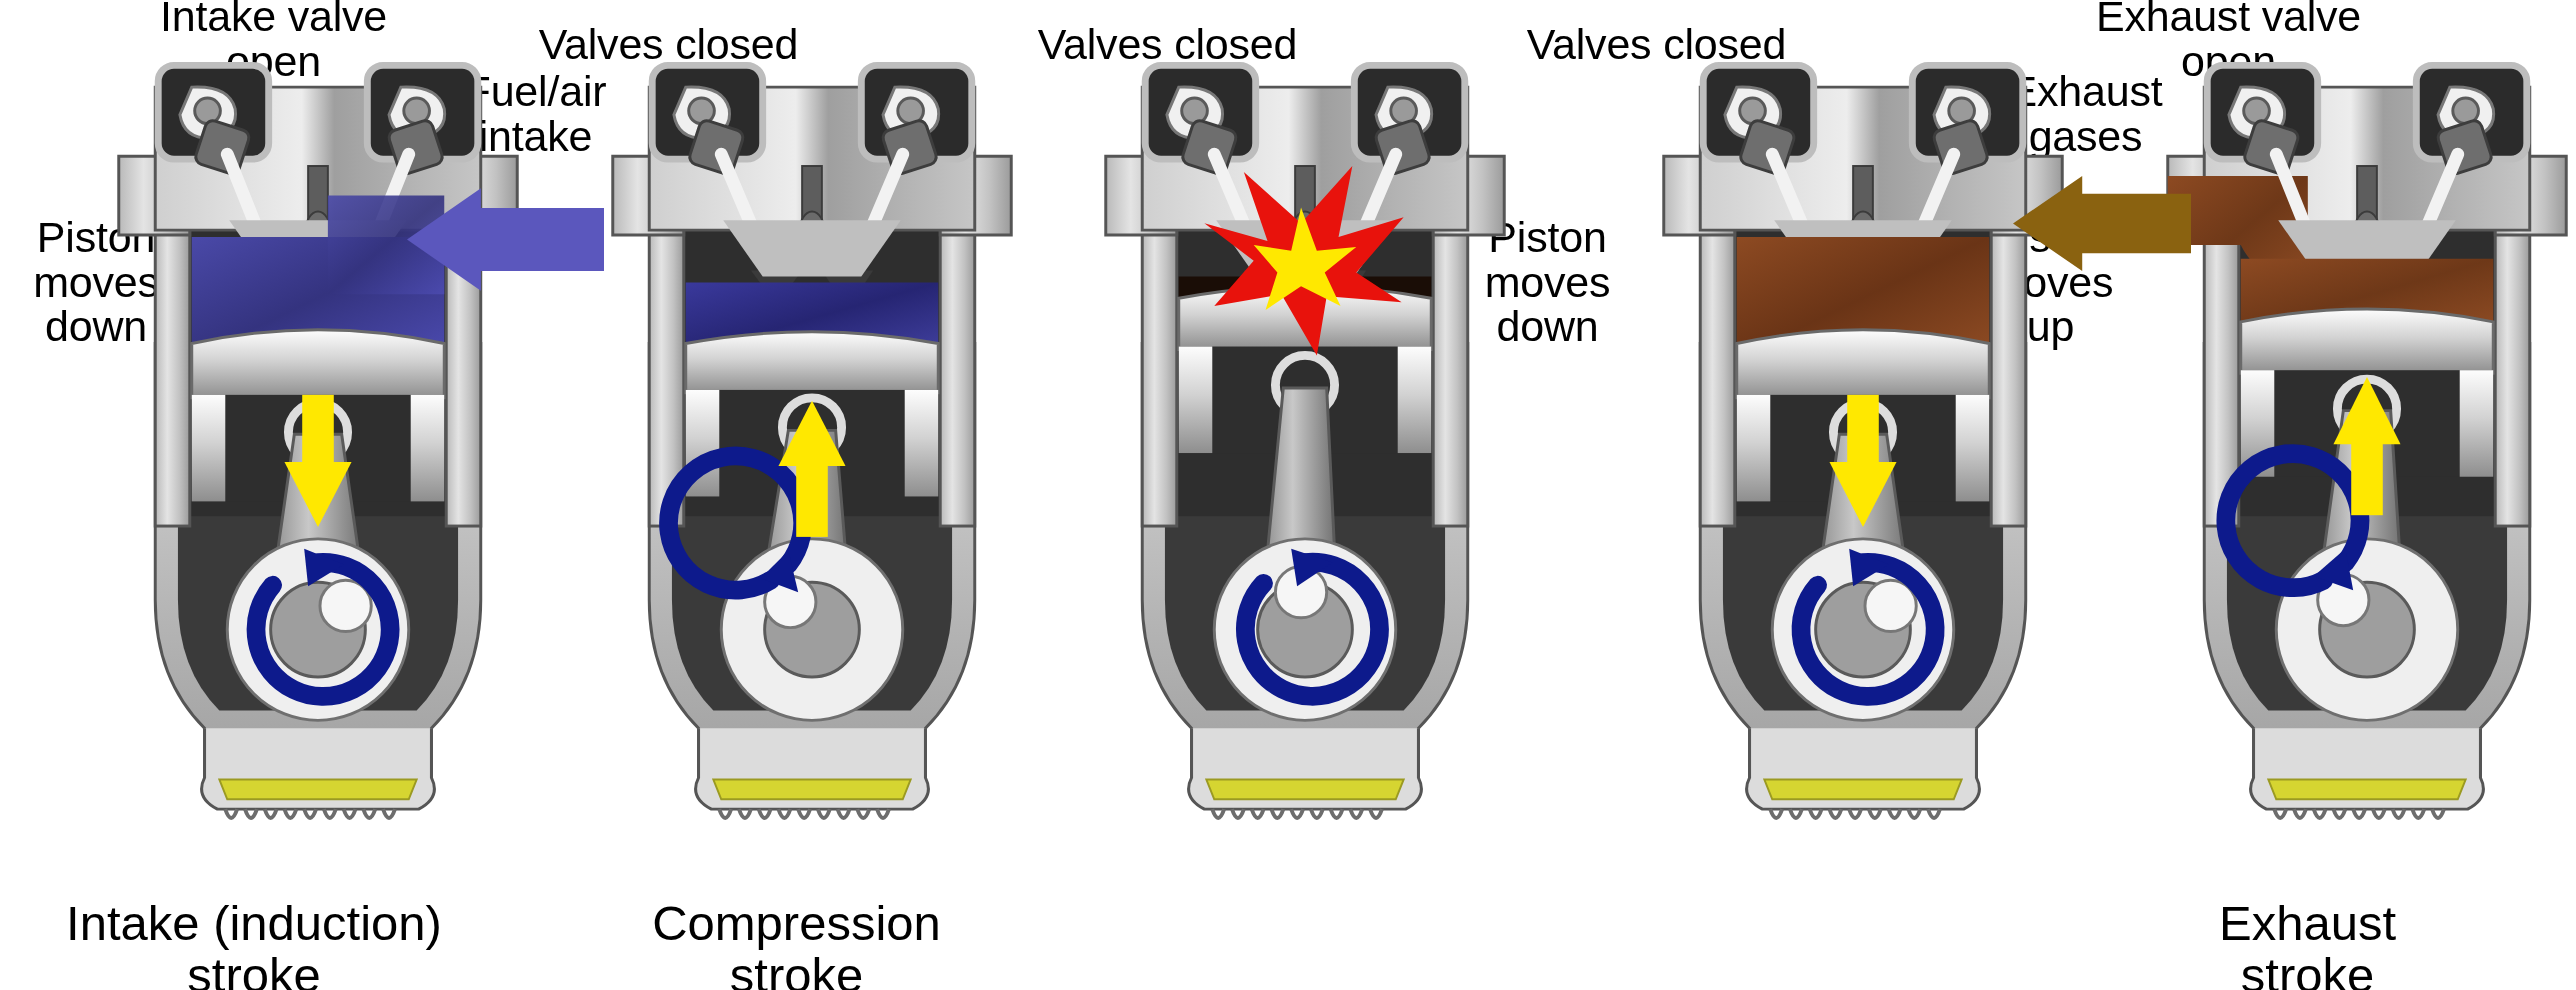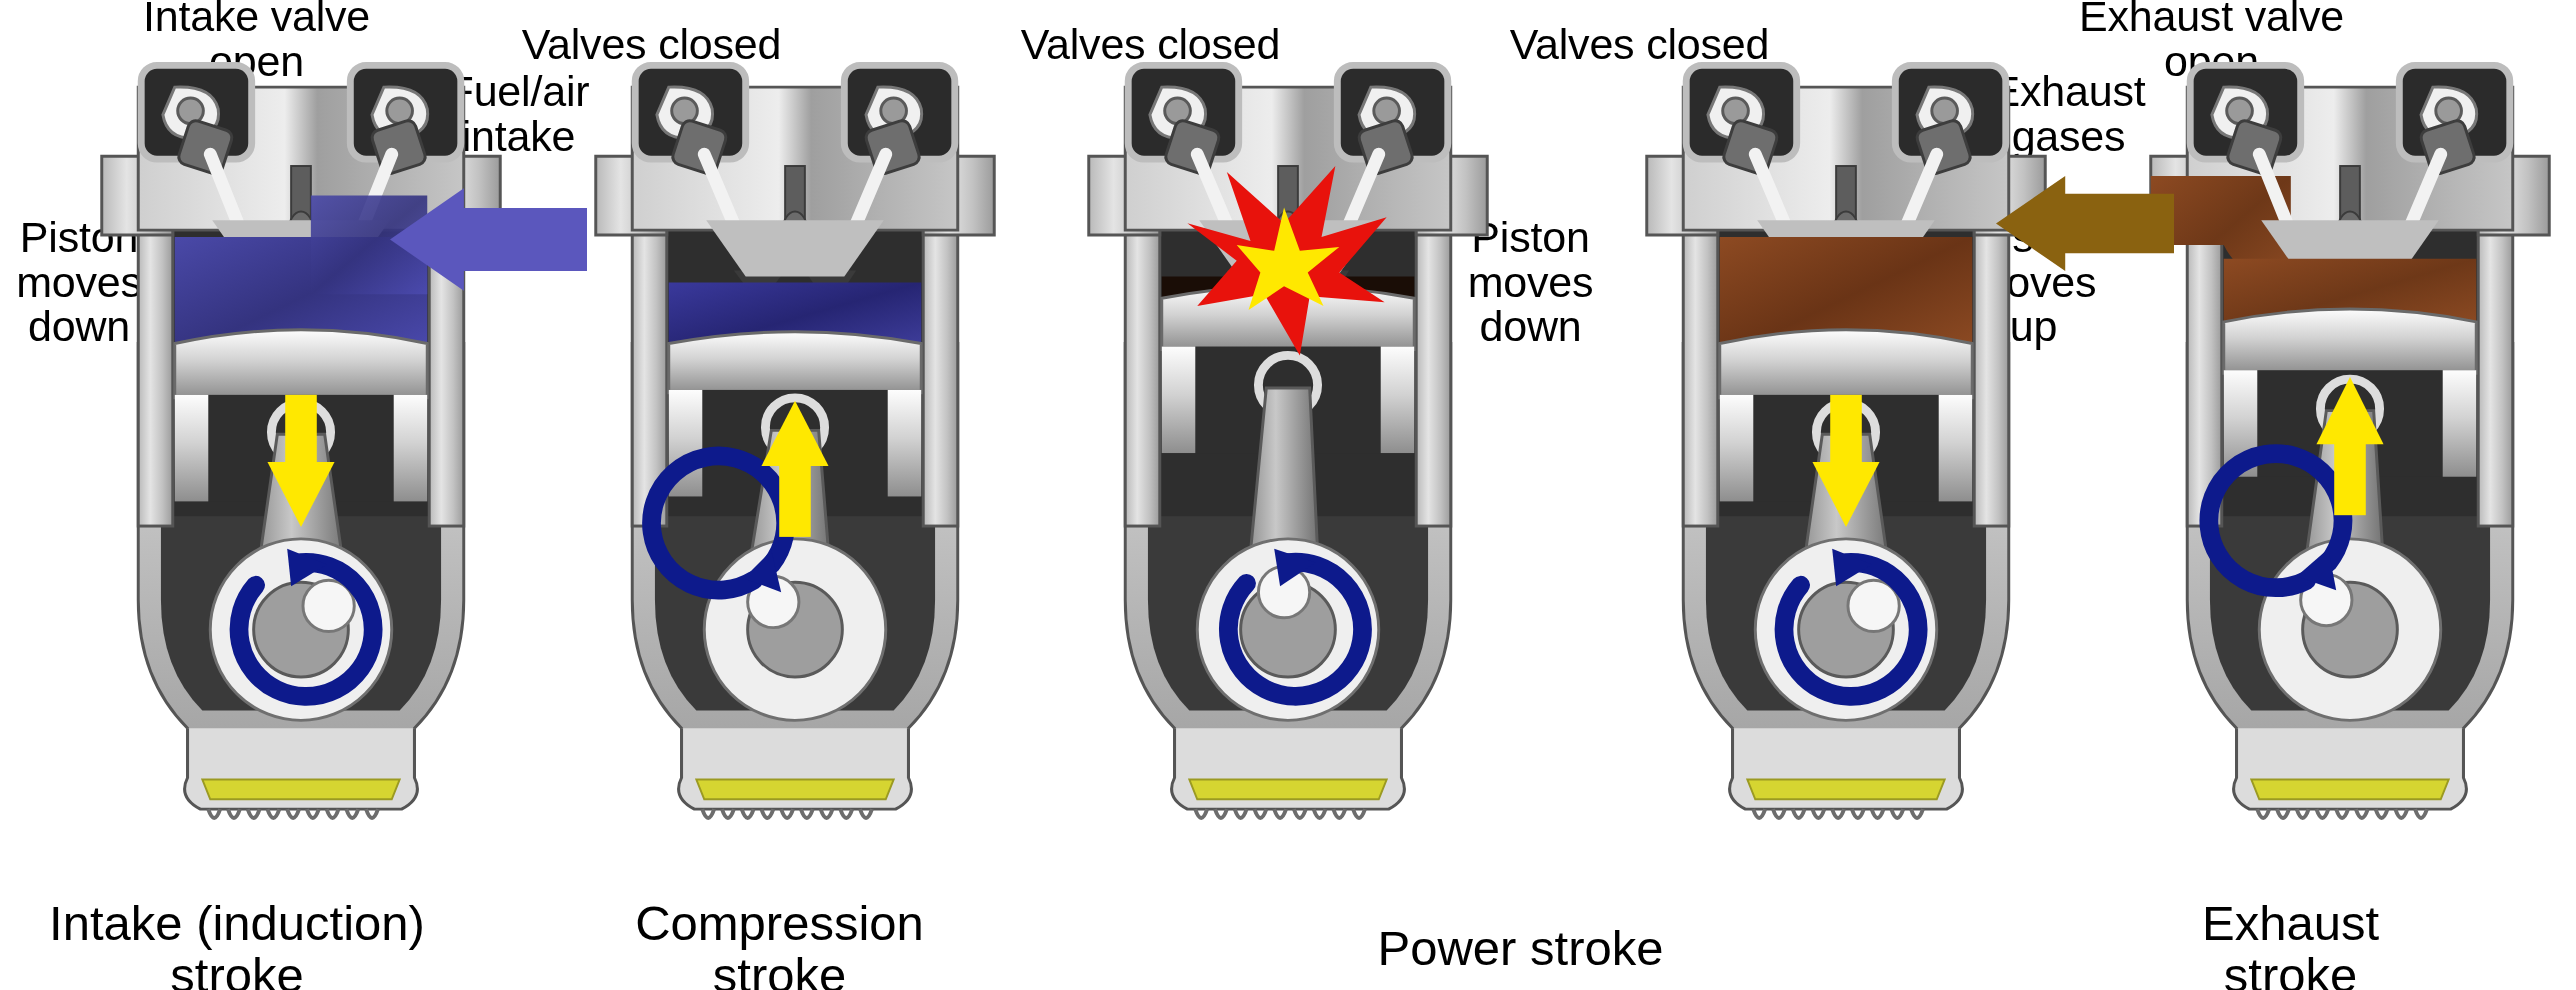--- a/index.html
+++ b/index.html
@@ -3,21 +3,21 @@
 <meta charset="utf-8">
 <style>
   html,body{margin:0;padding:0;background:#ffffff;}
   body{
     width:2576px;height:990px;
     font-family:"Liberation Sans", sans-serif;
     color:#000;
     overflow:hidden;
     position:relative;
   }
-  .stage{position:absolute;left:0;top:0;width:2428px;height:990px;}
+  .stage{position:absolute;left:17px;top:0;width:2428px;height:990px;}
 
   
   .lbl{
     position:absolute;
     font-size:43px;
     line-height:1.04;
     text-align:center;
     white-space:pre-line;
     letter-spacing:-0.2px;
   }
@@ -63,21 +63,20 @@
 
   <div class="lbl" style="left:400px;top:69px;width:237px;">Fuel/air
 intake</div>
   <div class="lbl" style="left:1950px;top:69px;width:237px;">Exhaust
 gases</div>
 
   <div class="caption" style="left:0px;top:898px;width:474px;">Intake (induction)
 stroke</div>
   <div class="caption" style="left:592px;top:898px;width:375px;">Compression
 stroke</div>
-  <div class="caption" style="left:1185px;top:923px;width:671px;">Power stroke</div>
   <div class="caption" style="left:2103px;top:898px;width:375px;">Exhaust
 stroke</div>
 
   <div class="engine" style="left:84px;top:47px;">
     <svg viewBox="0 0 440 830" width="434" height="820">
       <defs>
         <linearGradient id="g-metal-1" x1="0" y1="0" x2="1" y2="0">
           <stop offset="0" stop-color="#b9b9b9"></stop>
             <stop offset="0.35" stop-color="#e4e4e4"></stop>
           <stop offset="0.7" stop-color="#c2c2c2"></stop>

